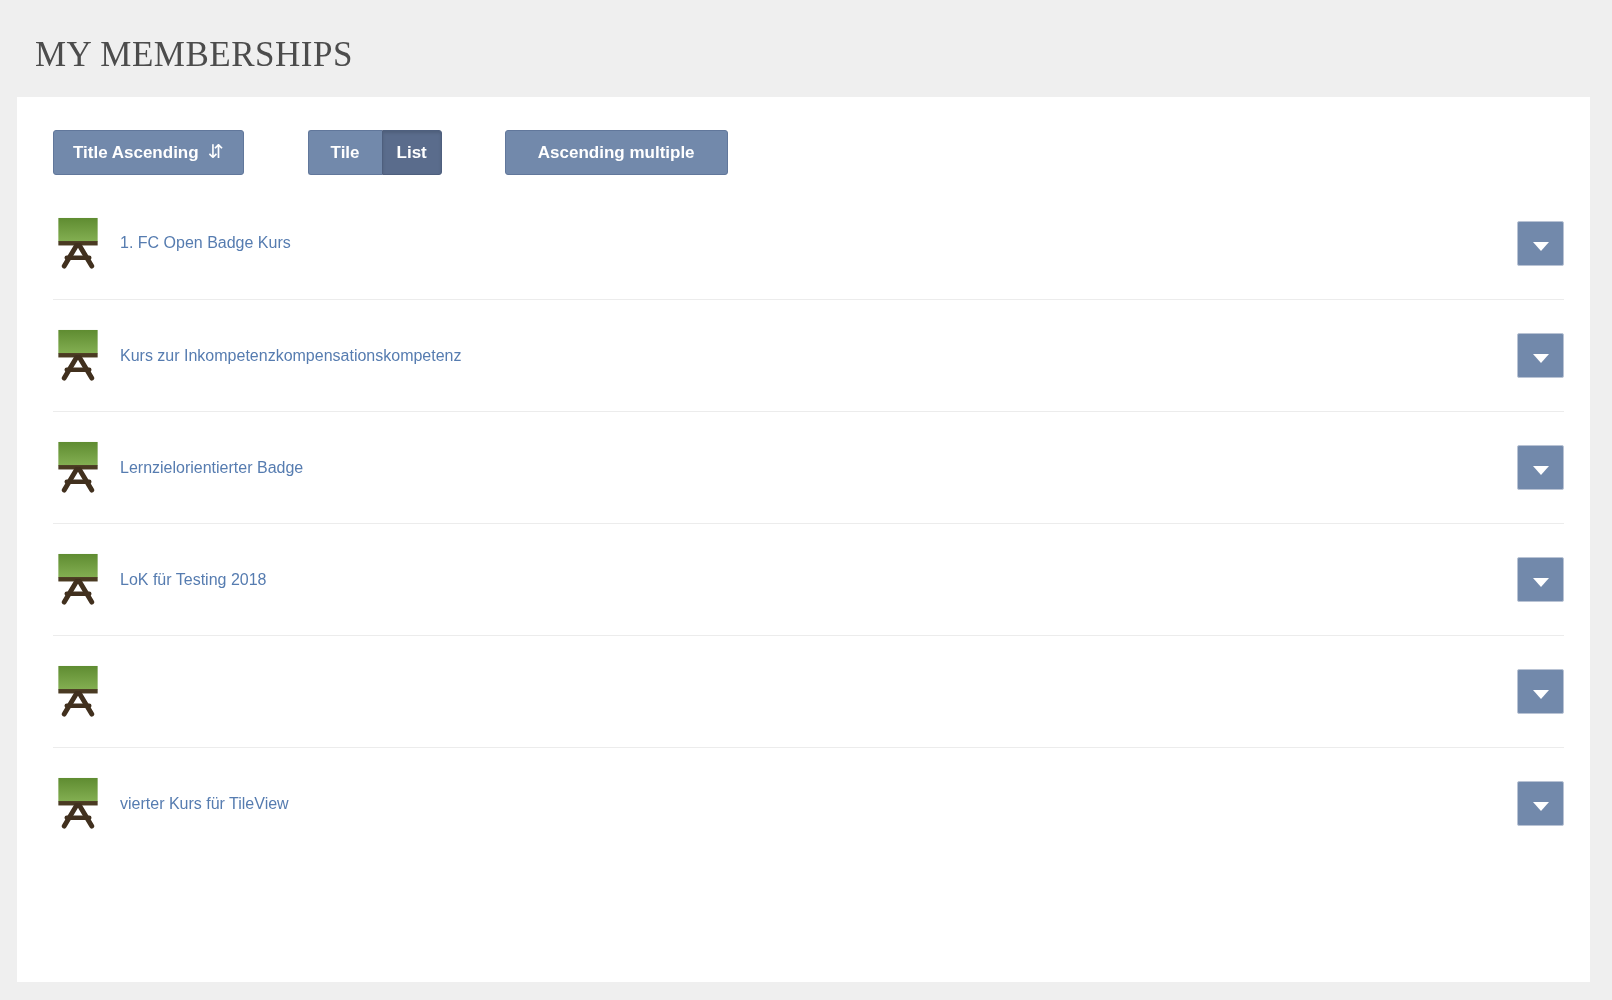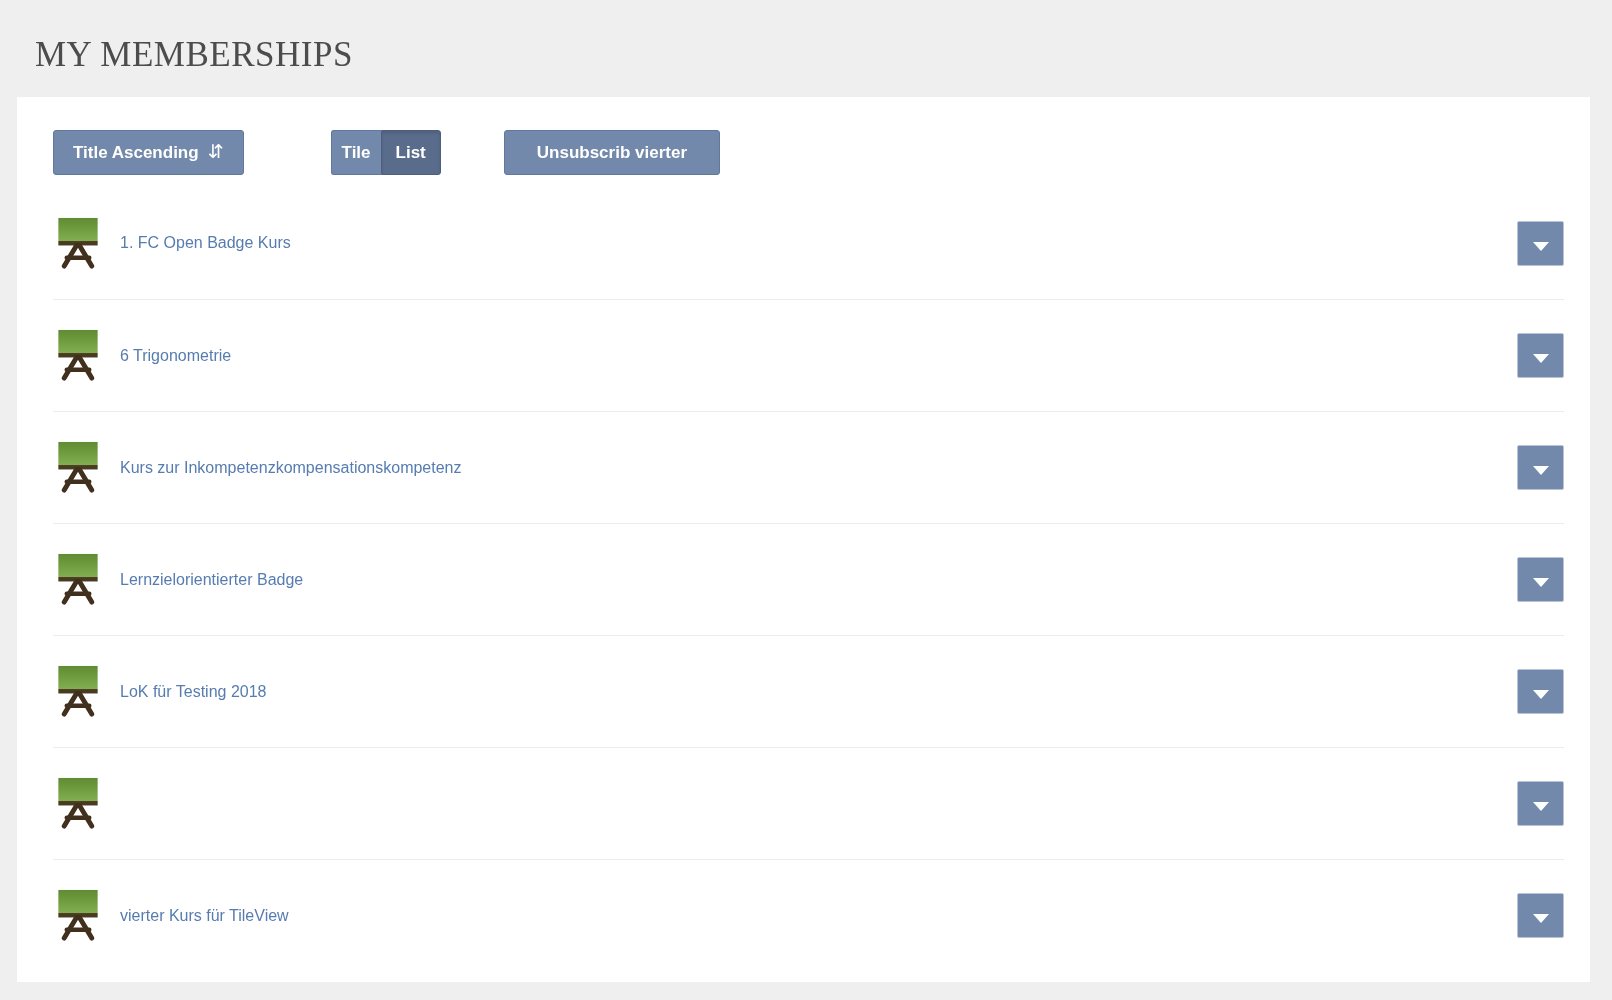--- a/index.html
+++ b/index.html
@@ -68,21 +68,21 @@
   .sort-btn{padding:0 19px;gap:9px;}
   .sort-icon{
     font-family:"DejaVu Sans",sans-serif;
     font-size:19px;
     font-weight:400;
     line-height:1;
     position:relative;
     top:-1px;
   }
   .view-toggle{display:flex;margin-left:64px;}
-  .view-btn.tile{border-radius:3px 0 0 3px;padding:0 10px;border-right:none;margin-left:23px;}
+  .view-btn.tile{border-radius:3px 0 0 3px;padding:0 22px;border-right:none;}
   .view-btn.list{
     border-radius:0 3px 3px 0;
     padding:0 14px;
     background:var(--accent_active);
     border-color:var(--accent_active_border);
     box-shadow:inset 0 2px 3px rgba(0,0,0,0.12);
   }
   .unsub-btn{margin-left:63px;padding:0 32px;}
   .course-list{
     list-style:none;
@@ -156,48 +156,37 @@
     <button class="btn sort-btn">
       <span>Title Ascending</span>
       <span class="sort-icon">⇵</span>
     </button>
 
     <div class="view-toggle">
       <button class="btn view-btn tile">Tile</button>
       <button class="btn view-btn list">List</button>
     </div>
 
-    <button class="btn unsub-btn">Unsubscrib vierter</button>
+    <button class="btn unsub-btn">Ascending multiple</button>
   </div>
 
   <ul class="course-list">
 
     <li class="course-row">
       <span class="course-icon">
         <svg viewBox="0 0 44 56">
             <use href="#courseIconSym"></use>
           </svg>
       </span>
       <a href="#" class="course-title">1. FC Open Badge Kurs</a>
       <button class="row-menu">
         <span class="caret-down"></span>
       </button>
     </li>
 
-    <li class="course-row">
-      <span class="course-icon">
-        <svg viewBox="0 0 44 56">
-            <use href="#courseIconSym"></use>
-          </svg>
-      </span>
-      <a href="#" class="course-title">6 Trigonometrie</a>
-      <button class="row-menu">
-        <span class="caret-down"></span>
-      </button>
-    </li>
 
     <li class="course-row">
       <span class="course-icon">
         <svg viewBox="0 0 44 56">
             <use href="#courseIconSym"></use>
           </svg>
       </span>
       <a href="#" class="course-title">Kurs zur Inkompetenzkompensationskompetenz</a>
       <button class="row-menu">
         <span class="caret-down"></span>

